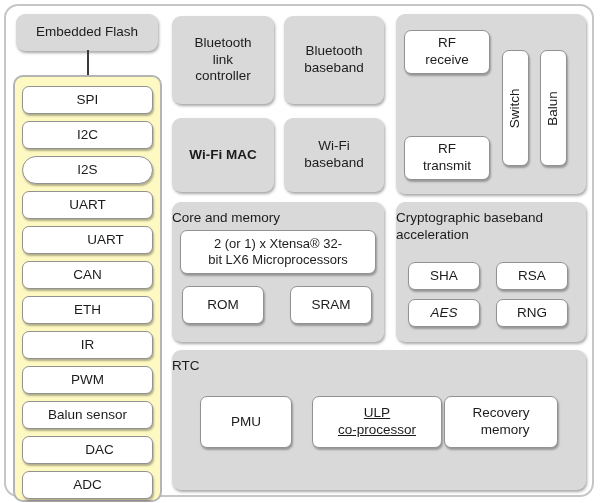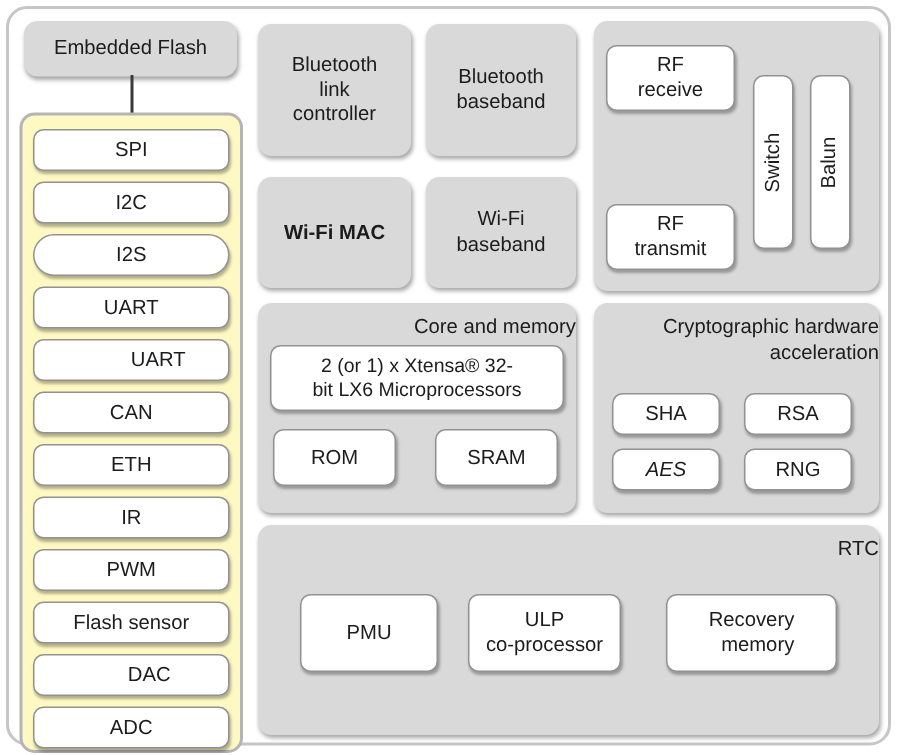--- a/index.html
+++ b/index.html
@@ -17,21 +17,21 @@
     box-shadow:1px 2px 3px rgba(0,0,0,0.35);
     box-sizing:border-box;
   }
   .lbl {
     display:flex; align-items:center; justify-content:center;
     width:100%; height:100%; text-align:center;
     white-space:pre-line; font-size:13.5px; line-height:1.25;
   }
   .ptitle {
     position:absolute; left:0; top:8px; width:100%;
-    text-align:right; font-size:13.5px; white-space:pre-line; line-height:1.25;
+    text-align:left; font-size:13.5px; white-space:pre-line; line-height:1.25;
   }
 
   
   .white {
     position:absolute; background:#ffffff;
     border:1.5px solid #929292; border-radius:7px;
     box-shadow:1px 2px 2px rgba(0,0,0,0.3);
     box-sizing:border-box;
     display:flex; align-items:center; justify-content:center;
     text-align:center; white-space:pre-line; font-size:13.5px; line-height:1.25;
@@ -67,21 +67,21 @@
   <div class="periph">
     <div class="white" style="left:7px; top:9px;  width:131px; height:28px;">SPI</div>
     <div class="white" style="left:7px; top:44px; width:131px; height:28px;">I2C</div>
     <div class="white" style="left:7px; top:79px; width:131px; height:28px;border-radius:14px;">I2S</div>
     <div class="white" style="left:7px; top:114px;width:131px; height:28px;">UART</div>
     <div class="white" style="left:7px; top:149px;width:131px; height:28px;padding-left:36px;">UART</div>
     <div class="white" style="left:7px; top:184px;width:131px; height:28px;">CAN</div>
     <div class="white" style="left:7px; top:219px;width:131px; height:28px;">ETH</div>
     <div class="white" style="left:7px; top:254px;width:131px; height:28px;">IR</div>
     <div class="white" style="left:7px; top:289px;width:131px; height:28px;">PWM</div>
-    <div class="white" style="left:7px; top:324px;width:131px; height:28px;">Flash sensor</div>
+    <div class="white" style="left:7px; top:324px;width:131px; height:28px;">Balun sensor</div>
     <div class="white" style="left:7px; top:359px;width:131px; height:28px;padding-left:24px;">DAC</div>
     <div class="white" style="left:7px; top:394px;width:131px; height:28px;">ADC</div>
   </div>
 
   <div class="panel" style="left:172px; top:16px; width:102px; height:88px;">
     <div class="lbl">Bluetooth
 link
 controller</div>
   </div>
   <div class="panel" style="left:284px; top:16px; width:100px; height:88px;">
@@ -111,30 +111,30 @@
 
   <div class="panel" style="left:172px; top:202px; width:212px; height:140px;">
     <div class="ptitle">Core and memory</div>
     <div class="white small" style="left:8px; top:28px; width:196px; height:44px;">2 (or 1) x Xtensa® 32-
 bit LX6 Microprocessors</div>
     <div class="white" style="left:10px;  top:84px; width:82px; height:38px;">ROM</div>
     <div class="white" style="left:118px; top:84px; width:82px; height:38px;">SRAM</div>
   </div>
 
   <div class="panel" style="left:396px; top:202px; width:190px; height:140px;">
-    <div class="ptitle">Cryptographic hardware
+    <div class="ptitle">Cryptographic baseband
 acceleration</div>
     <div class="white" style="left:12px;  top:60px; width:72px; height:28px;text-align:right;">SHA</div>
     <div class="white" style="left:100px; top:60px; width:72px; height:28px;">RSA</div>
     <div class="white" style="left:12px;  top:97px; width:72px; height:28px;font-style:italic;">AES</div>
     <div class="white" style="left:100px; top:97px; width:72px; height:28px;">RNG</div>
   </div>
 
   <div class="panel" style="left:172px; top:350px; width:414px; height:140px;">
     <div class="ptitle">RTC</div>
     <div class="white" style="left:28px;  top:46px; width:92px;  height:52px;">PMU</div>
-    <div class="white" style="left:140px; top:46px; width:102px; height:52px;">ULP
+    <div class="white" style="left:140px; top:46px; width:130px; height:52px;text-decoration:underline;">ULP
 co-processor</div>
     <div class="white" style="left:272px; top:46px; width:114px; height:52px;text-align:right;">Recovery
 memory</div>
   </div>
 
 </div>
 
 </body></html>

